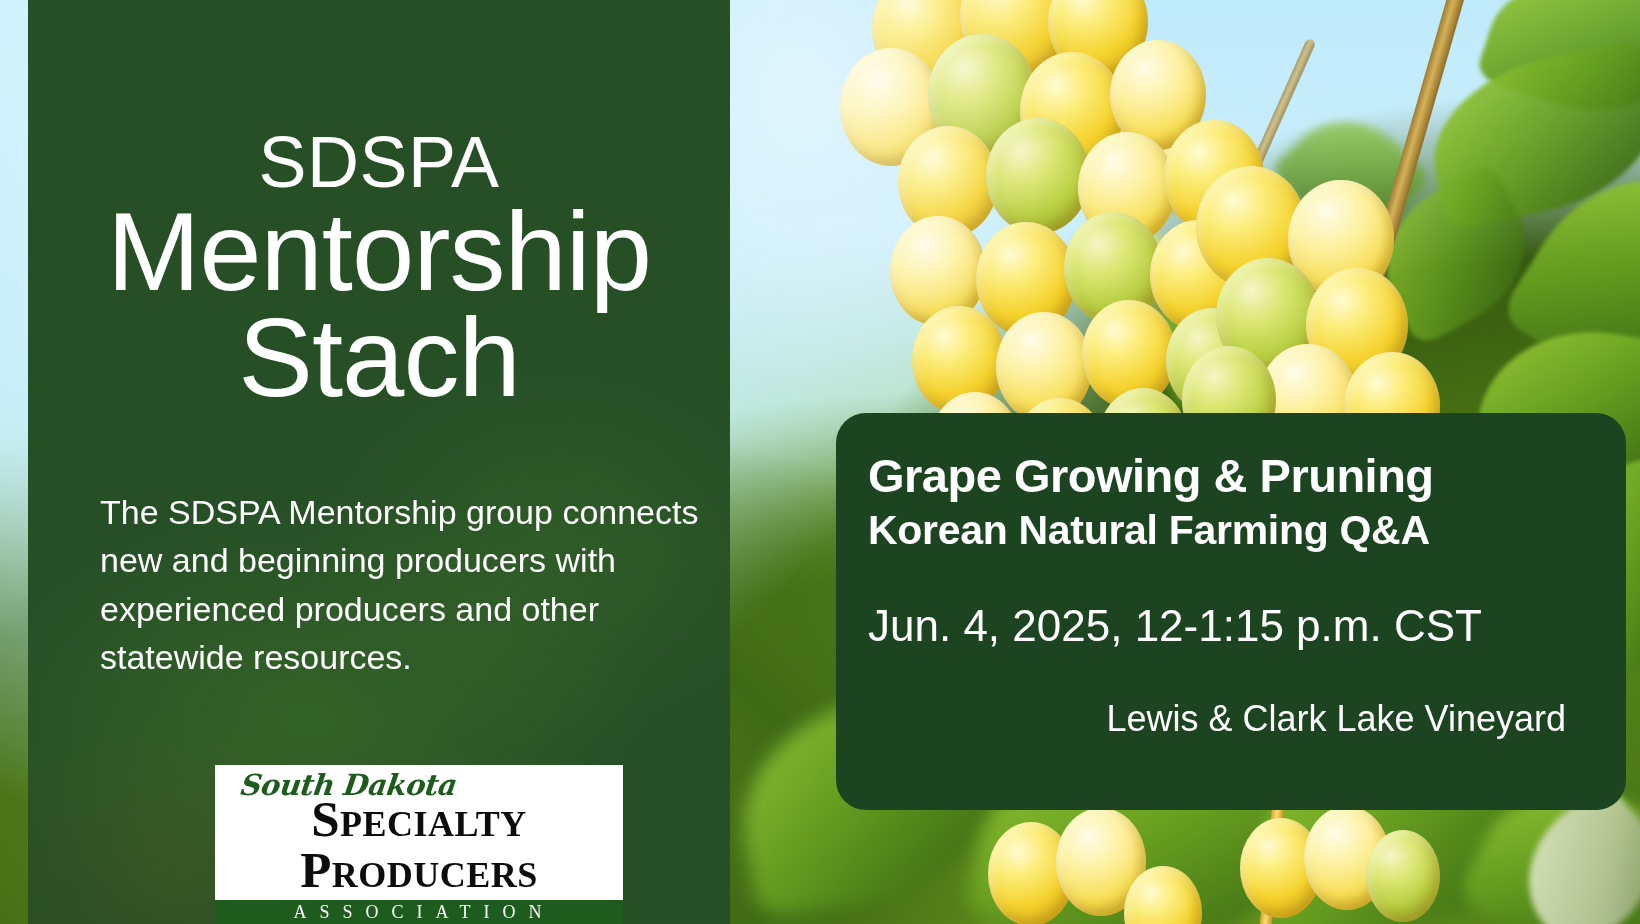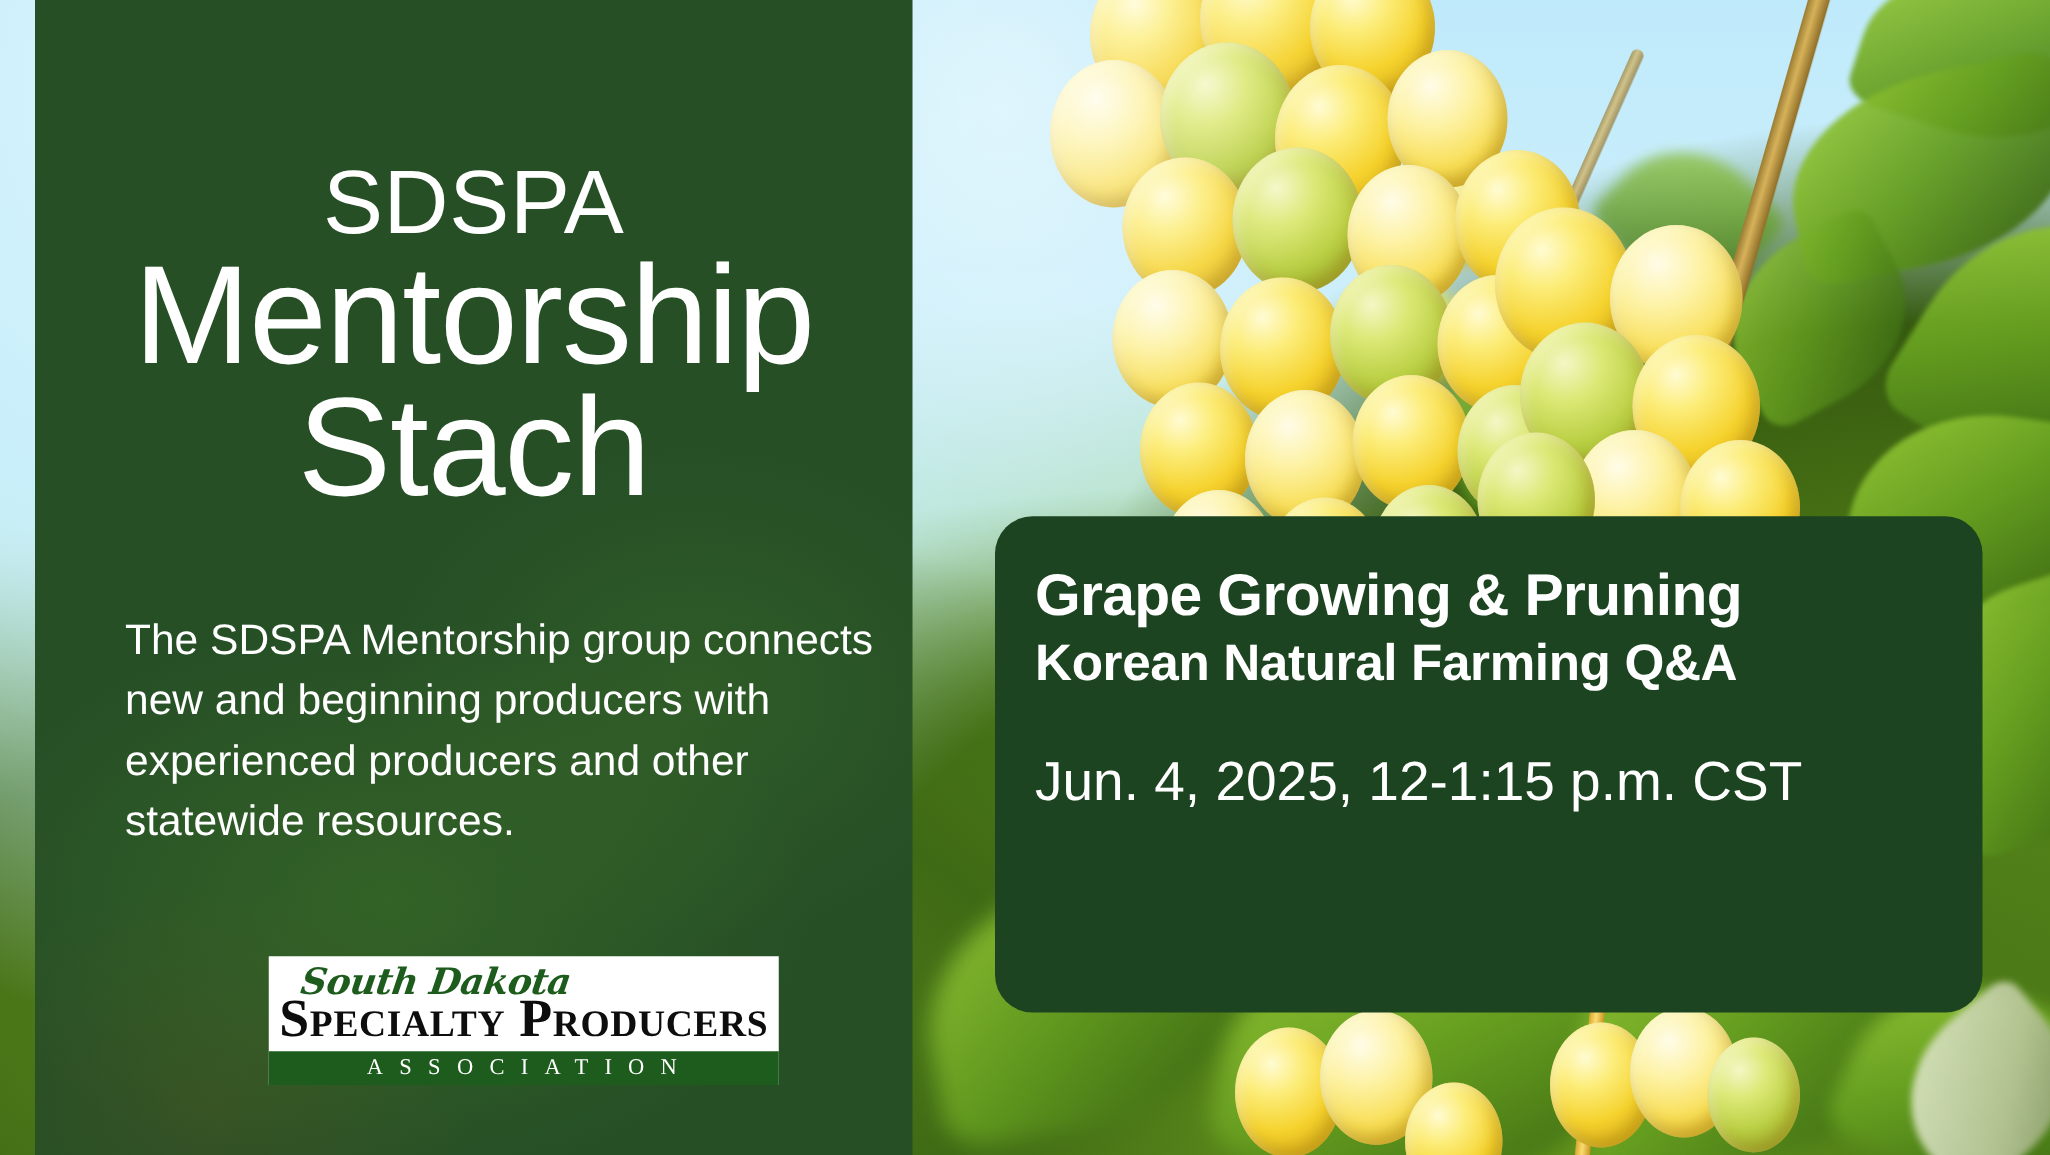--- a/index.html
+++ b/index.html
@@ -103,40 +103,40 @@
     font-style:italic; font-weight:700;
     color:#1d5c1d; font-size:29px;
     text-align:left; padding-left:26px;
     line-height:1; letter-spacing:-.5px;
     margin-bottom:-6px;
     transform:skewX(-8deg);
   }
   .logo-main {
     font-family:"Liberation Serif", serif;
     font-weight:700; color:#0d0d0d;
-    font-size:43px; line-height:1;
+    font-size:51px; line-height:1;
     text-align:center;
     letter-spacing:.5px;
     padding:0 8px 4px 8px;
     font-variant:small-caps;
   }
   .logo-assoc {
     background:#1d5c1d;
     color:#ffffff;
     font-family:"Liberation Serif", serif;
     font-size:18px; letter-spacing:13px;
     text-align:center;
     padding:3px 0 4px 10px;
     line-height:1.1;
   }
 
   
   .info-card {
     position:absolute;
-    left:796px; top:413px;
+    left:836px; top:413px;
     width:790px; height:397px;
     background:#1d4420;
     border-radius:30px;
     padding:38px 44px 30px 32px;
     color:#ffffff;
   }
   .card-title1 {
     font-size:47px; font-weight:700; line-height:1.08;
     letter-spacing:-.5px;
   }
@@ -265,16 +265,17 @@
       <div class="logo-main">Specialty Producers</div>
       <div class="logo-assoc">ASSOCIATION</div>
     </div>
   </div>
 
   <div class="info-card">
     <div class="card-title1">Grape Growing &amp; Pruning</div>
     <div class="card-title2">Korean Natural Farming Q&amp;A</div>
     <div class="card-date">Jun. 4, 2025, 12-1:15 p.m. CST</div>
     <div class="card-speaker">
+      <div>Lewis &amp; Clark Lake Vineyard</div>
     </div>
   </div>
 
 </div>
 
 </body></html>

